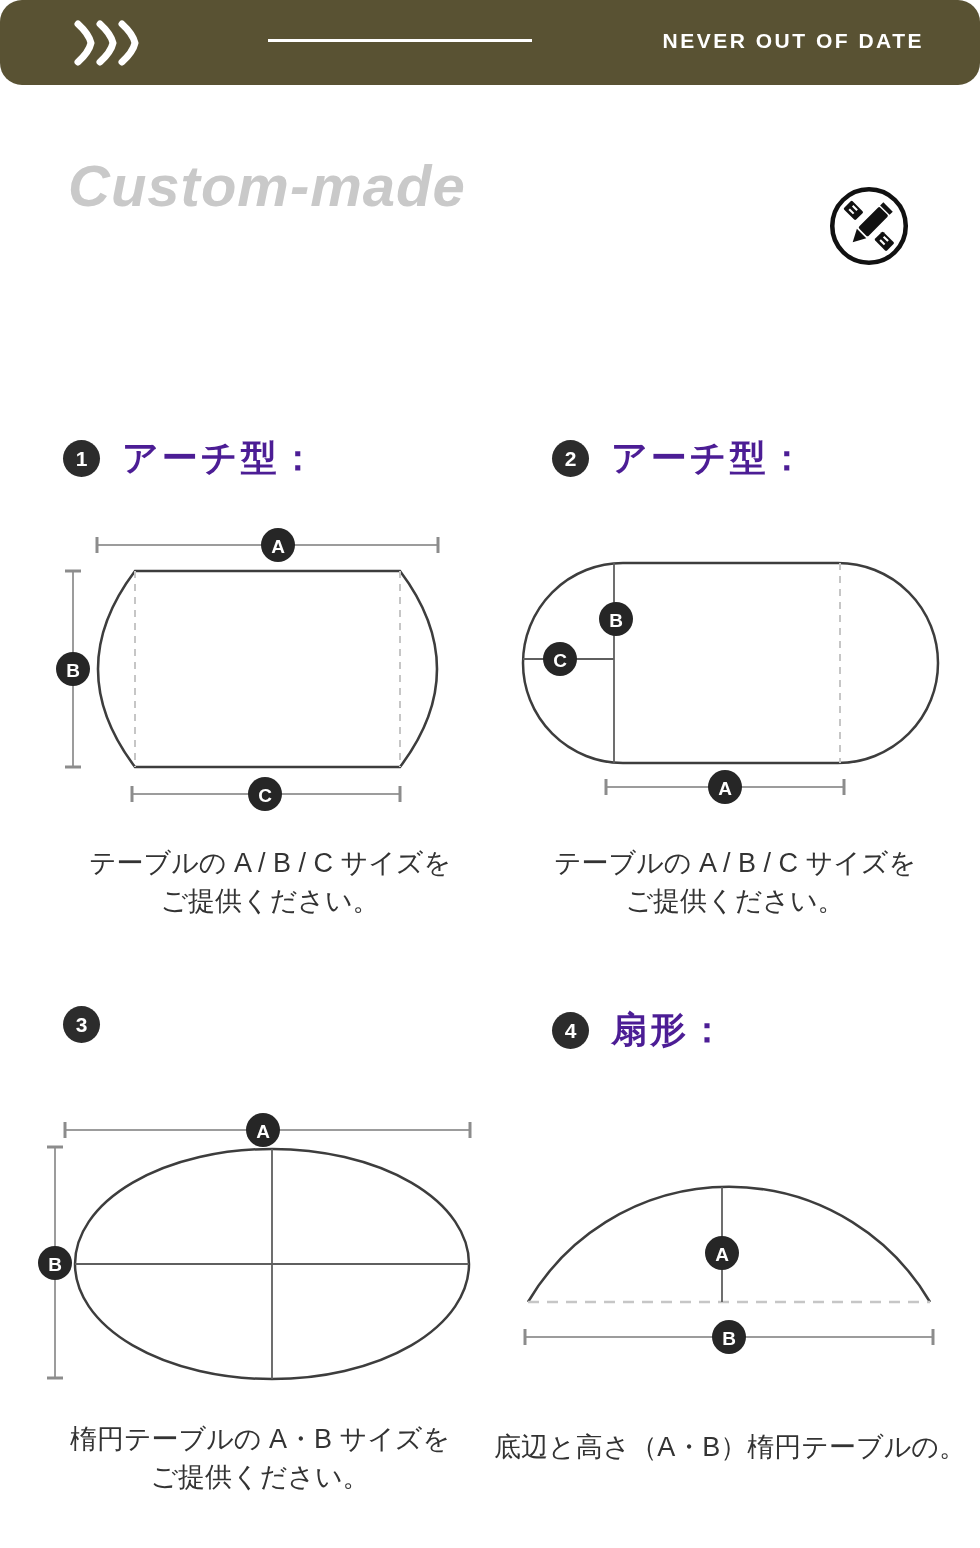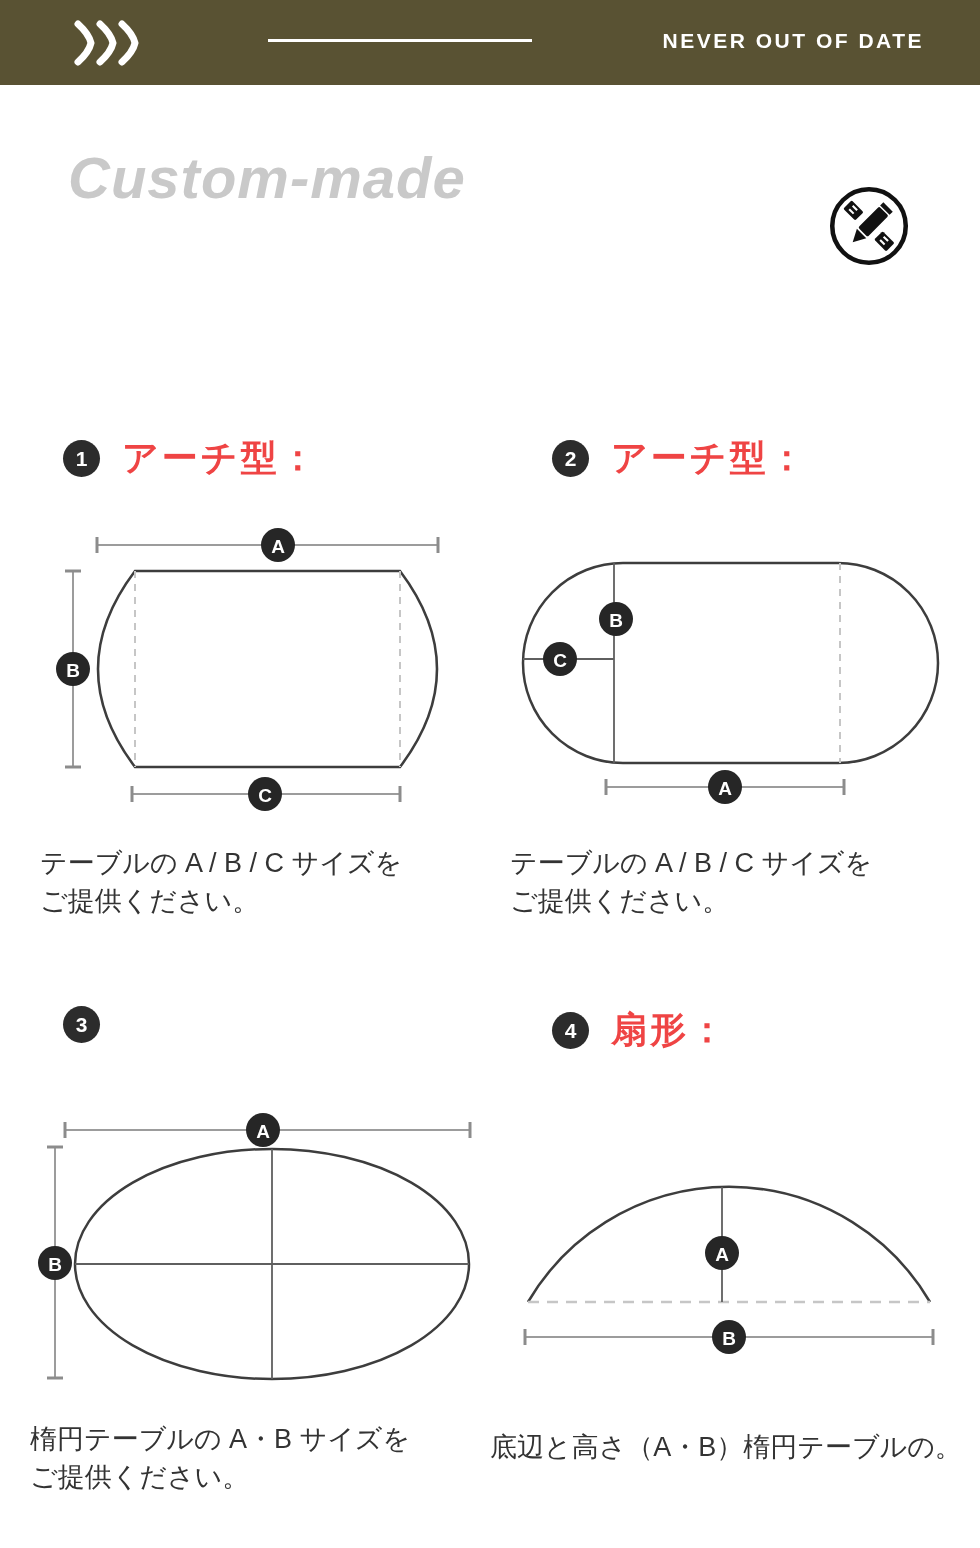--- a/index.html
+++ b/index.html
@@ -1,59 +1,59 @@
 <!DOCTYPE html>
 <html><head>
 <meta charset="utf-8">
 <style>
   html,body { margin:0; padding:0; background:#ffffff; }
   .page {
     position:relative; width:980px; height:1548px; background:#ffffff;
     font-family:"Liberation Sans","DejaVu Sans",sans-serif; overflow:hidden;
   }
   
-  .banner { position:absolute; left:0; top:0; width:980px; height:85px; background:#595233; }
+  .banner { position:absolute; left:0; top:0; width:980px; height:85px; background:#595233;border-radius:22px; }
   .chevrons { position:absolute; left:74px; top:20px; }
   .banner-line { position:absolute; left:268px; top:39px; width:264px; height:3px; background:#ffffff; }
   .banner-tagline {
     position:absolute; right:56px; top:29px; color:#ffffff;
     font-size:21px; font-weight:800; letter-spacing:2.5px; white-space:nowrap;
   }
   
   .title-en {
-    position:absolute; left:68px; top:144px; font-size:58px; font-weight:700;
+    position:absolute; left:68px; top:152px; font-size:58px; font-weight:700;
     font-style:italic; color:#c9c9c9; letter-spacing:1px; white-space:nowrap;
   }
   .title-ja {
     position:absolute; left:56px; top:192px; margin:0; font-size:56px; font-weight:900;
     color:#151515; letter-spacing:4px; white-space:nowrap;
   }
   .header-icon { position:absolute; left:827px; top:184px; }
   
   .sec-head { position:absolute; display:flex; align-items:center; gap:22px; }
   .num-badge {
     width:37px; height:37px; border-radius:50%; background:#2c2c2c; color:#ffffff;
     font-size:21px; font-weight:700; display:flex; align-items:center; justify-content:center;
     flex:0 0 auto;
   }
-  .sec-title { font-size:36px; font-weight:800; color:#ef4444; letter-spacing:3px; white-space:nowrap; }
+  .sec-title { font-size:36px; font-weight:800; color:#4c1d95; letter-spacing:3px; white-space:nowrap; }
   
   .diagram { position:absolute; }
   .dim   { stroke:#9c9c9c; stroke-width:2; }
   .tick  { stroke:#8c8c8c; stroke-width:3; }
   .shape { stroke:#3d3d3d; stroke-width:2.5; fill:none; }
   .dash  { stroke:#c6c6c6; stroke-width:2; stroke-dasharray:7 6; fill:none; }
   .inner { stroke:#5f5f5f; stroke-width:1.8; }
   .badge-c { fill:#262626; }
   .badge-t {
     fill:#ffffff; font-size:19px; font-weight:700; text-anchor:middle;
     dominant-baseline:central; font-family:"Liberation Sans","DejaVu Sans",sans-serif;
   }
   
-  .caption { position:absolute; font-size:27px; color:#333333; line-height:38px; }
+  .caption { position:absolute; text-align:center; font-size:27px; color:#333333; line-height:38px; }
 </style>
 </head>
 <body>
 
 <div class="page">
 
   <header class="banner">
     <svg class="chevrons" width="66" height="46" viewBox="0 0 66 46">
       <path d="M4,4 Q15,14 17,23 Q15,32 4,42" fill="none" stroke="#ffffff" stroke-width="7" stroke-linecap="round" stroke-linejoin="round"></path>
       <path d="M26,4 Q37,14 39,23 Q37,32 26,42" fill="none" stroke="#ffffff" stroke-width="7" stroke-linecap="round" stroke-linejoin="round"></path>

